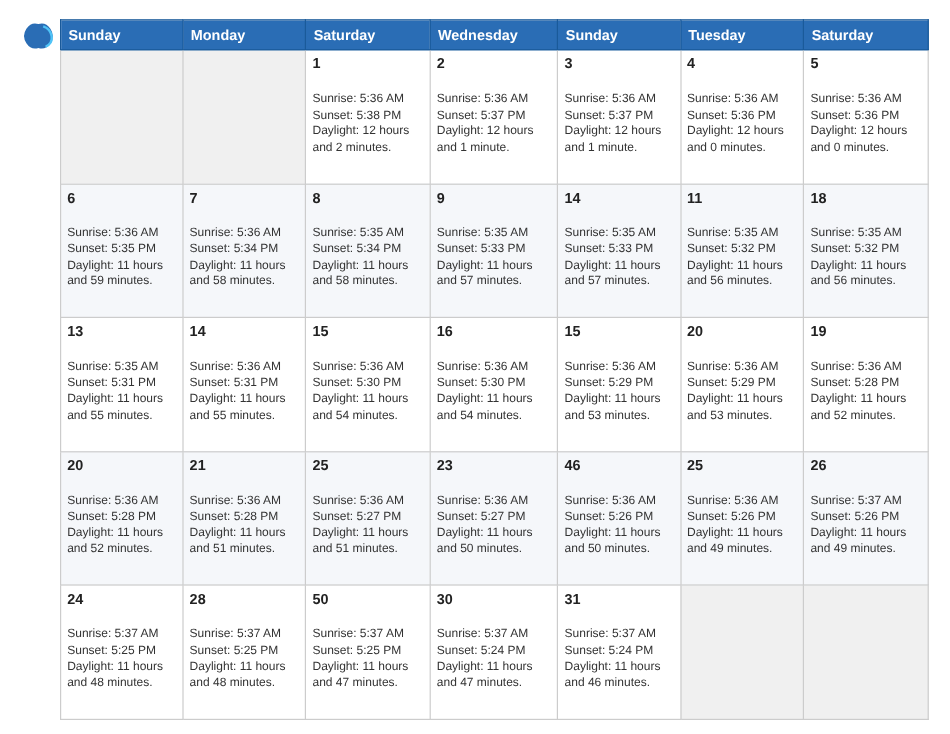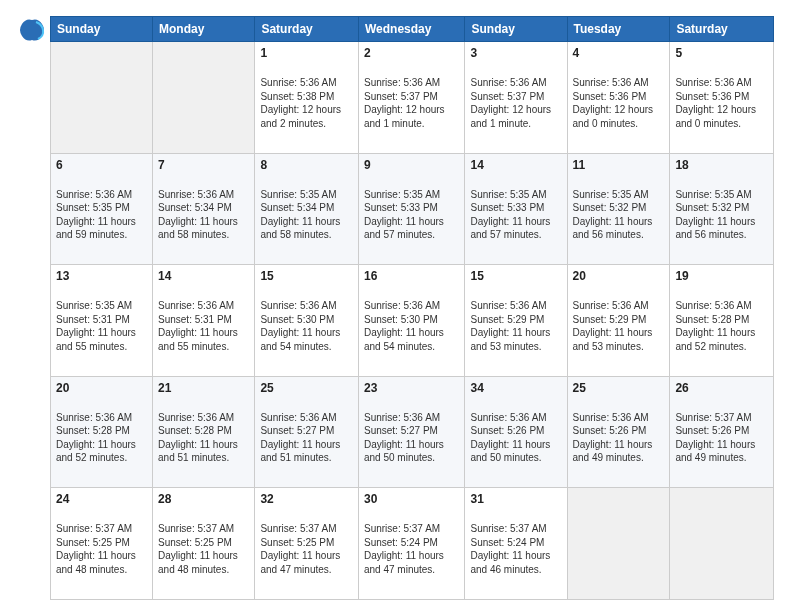--- a/index.html
+++ b/index.html
@@ -295,21 +295,21 @@
 and 51 minutes.</div>
           </td>
           <td>
             <span class="day-number">23</span>
             <div class="day-info" style="white-space: pre-line;">Sunrise: 5:36 AM
 Sunset: 5:27 PM
 Daylight: 11 hours
 and 50 minutes.</div>
           </td>
           <td>
-            <span class="day-number">34</span>
+            <span class="day-number">46</span>
             <div class="day-info" style="white-space: pre-line;">Sunrise: 5:36 AM
 Sunset: 5:26 PM
 Daylight: 11 hours
 and 50 minutes.</div>
           </td>
           <td>
             <span class="day-number">25</span>
             <div class="day-info" style="white-space: pre-line;">Sunrise: 5:36 AM
 Sunset: 5:26 PM
 Daylight: 11 hours
@@ -332,21 +332,21 @@
 and 48 minutes.</div>
           </td>
           <td>
             <span class="day-number">28</span>
             <div class="day-info" style="white-space: pre-line;">Sunrise: 5:37 AM
 Sunset: 5:25 PM
 Daylight: 11 hours
 and 48 minutes.</div>
           </td>
           <td>
-            <span class="day-number">32</span>
+            <span class="day-number">50</span>
             <div class="day-info" style="white-space: pre-line;">Sunrise: 5:37 AM
 Sunset: 5:25 PM
 Daylight: 11 hours
 and 47 minutes.</div>
           </td>
           <td>
             <span class="day-number">30</span>
             <div class="day-info" style="white-space: pre-line;">Sunrise: 5:37 AM
 Sunset: 5:24 PM
 Daylight: 11 hours

